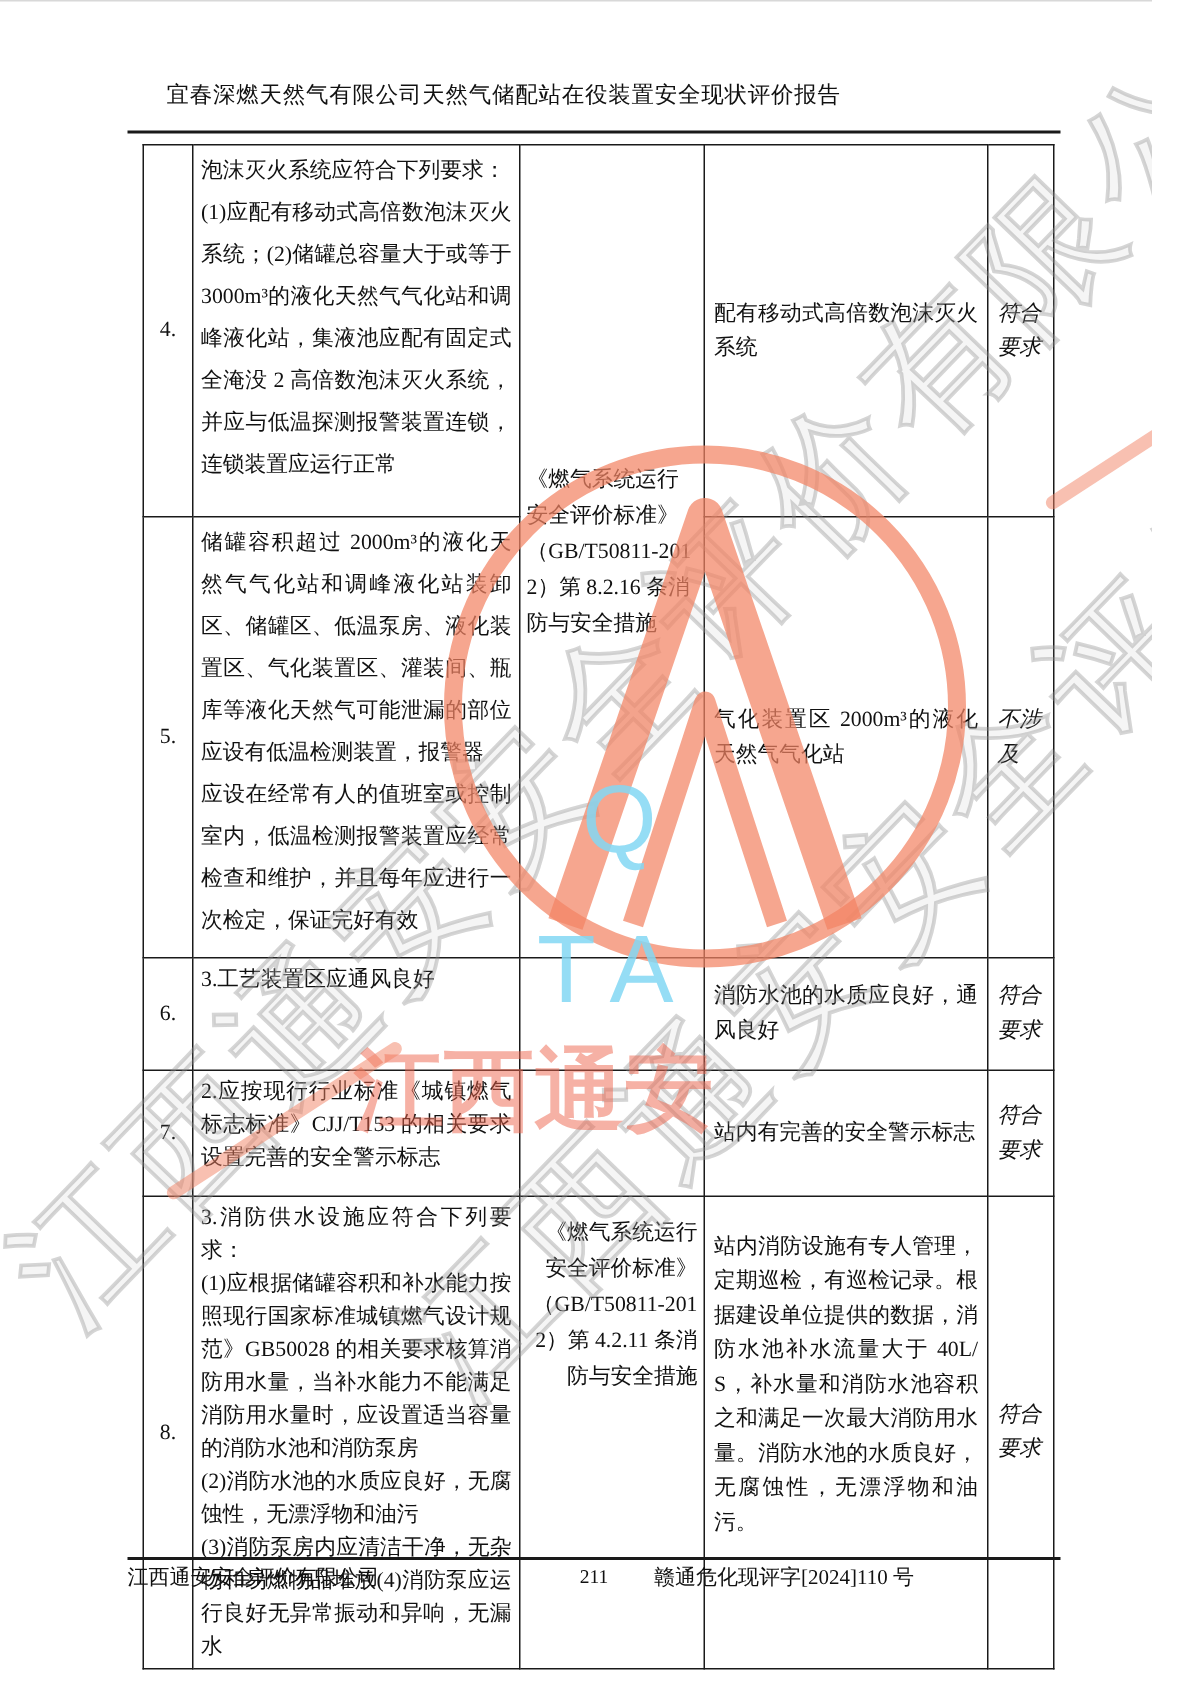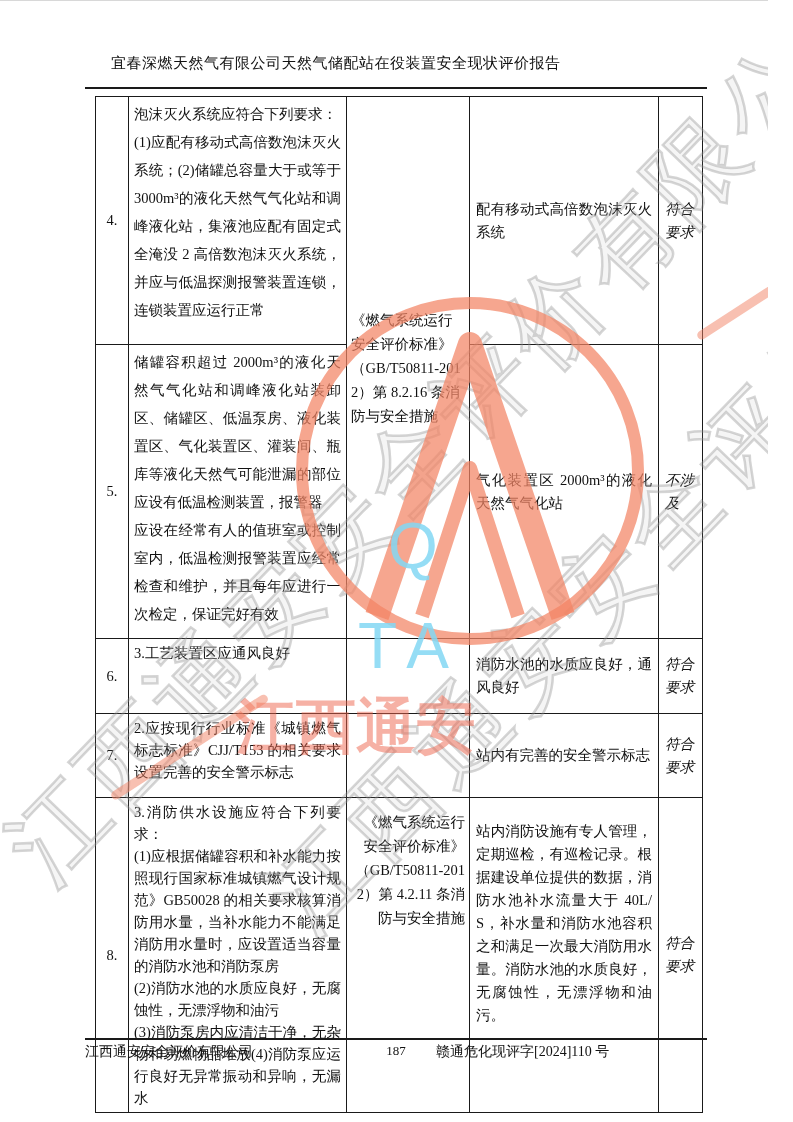--- a/index.html
+++ b/index.html
@@ -111,21 +111,21 @@
       <td class="standard top">《燃气系统运行安全评价标准》（GB/T50811-2012）第 4.2.11 条消防与安全措施</td>
       <td class="result top">站内消防设施有专人管理，定期巡检，有巡检记录。根据建设单位提供的数据，消防水池补水流量大于 40L/S，补水量和消防水池容积之和满足一次最大消防用水量。消防水池的水质良好，无腐蚀性，无漂浮物和油污。</td>
       <td class="concl">符合要求</td>
     </tr>
   </tbody>
     </table>
 
   <div class="footer-rule"></div>
   <div class="footer">
     <span class="f-left">江西通安安全评价有限公司</span>
-    <span class="f-mid">187</span>
+    <span class="f-mid">211</span>
     <span class="f-right">赣通危化现评字[2024]110 号</span>
   </div>
 
   <div class="wm-layer">
     <div class="wm-diag d1">江西通安安全评价有限公司</div>
     <div class="wm-diag d2">江西通安安全评价有限公司</div>
 
     <svg class="stamp-svg" width="370" height="370" viewBox="0 0 370 370">
       <circle cx="185" cy="185" r="168" fill="none" stroke="rgba(242,132,100,0.72)" stroke-width="12"></circle>
       <path d="M92,330 L185,58 L278,330" fill="none" stroke="rgba(242,132,100,0.72)" stroke-width="24" stroke-linejoin="round"></path>

